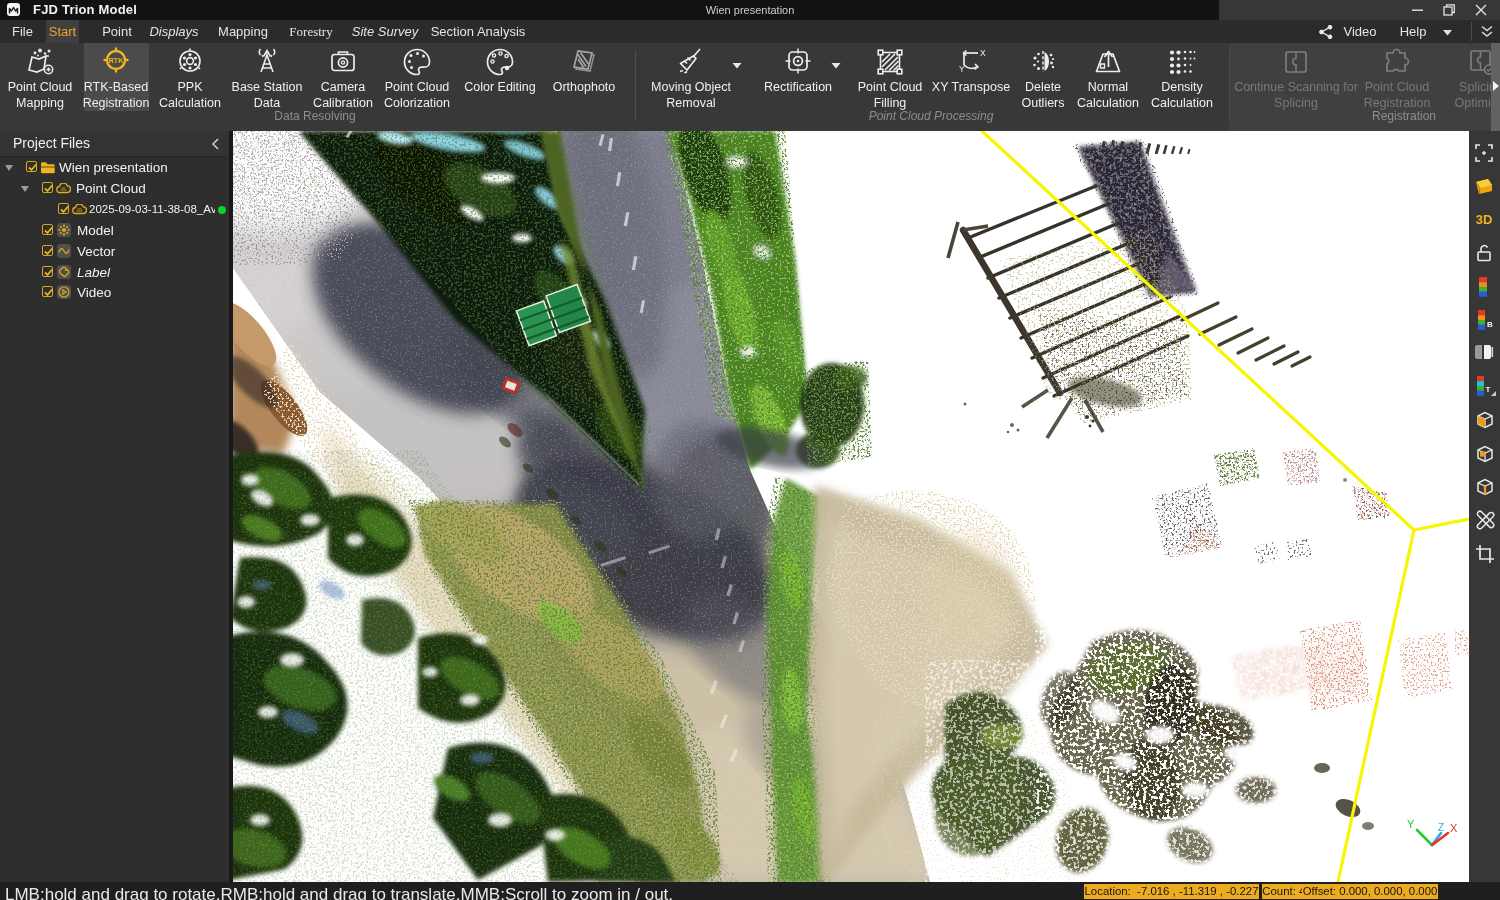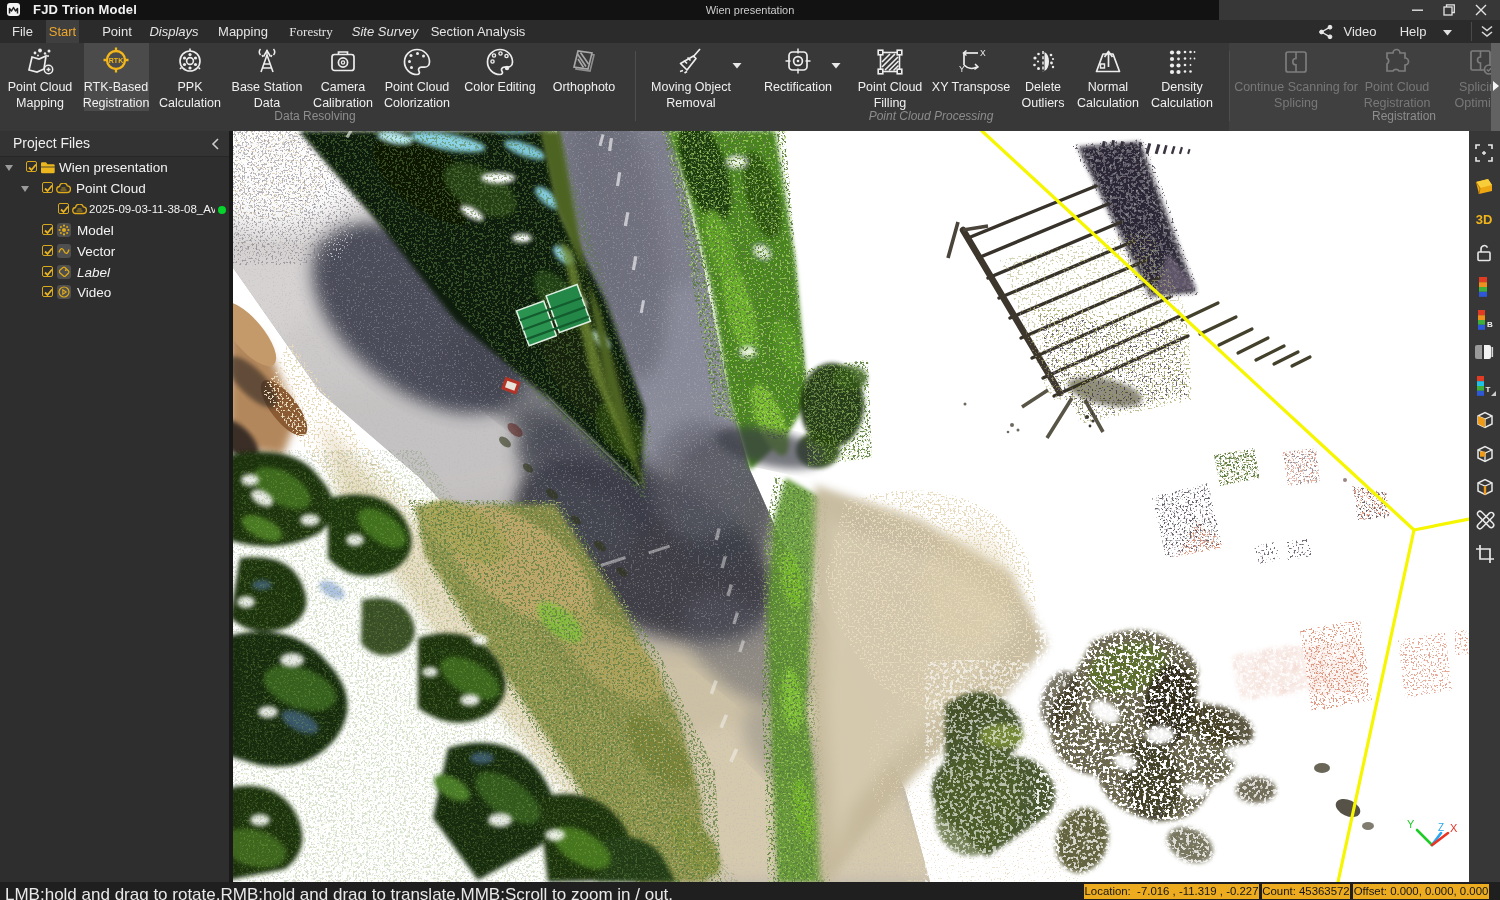--- a/index.html
+++ b/index.html
@@ -939,16 +939,16 @@
     </svg>
     <svg class="abs" style="left:5px; top:412px;" width="22" height="22" viewBox="0 0 22 22" fill="none" stroke="#e8e8e8" stroke-width="1.7">
       <path d="M2 6 H16 V20 M6 2 V16 H20"></path>
     </svg>
   </div>
 
   <div id="statusbar">
     <div id="statusmsg">LMB:hold and drag to rotate,RMB:hold and drag to translate,MMB:Scroll to zoom in / out.</div>
     <div class="sbox" style="left:1084px; width:175px;">Location:&nbsp; -7.016 , -11.319 , -0.227</div>
     <div class="sbox" style="left:1262px; width:88px;">Count: 45363572</div>
-    <div class="sbox" style="left:1353px; width:136px;">Offset: 0.000, 0.000, 0.000</div>
+    <div class="sbox" style="left:1302px; width:136px;">Offset: 0.000, 0.000, 0.000</div>
   </div>
 
 </div>
 
 </body></html>

